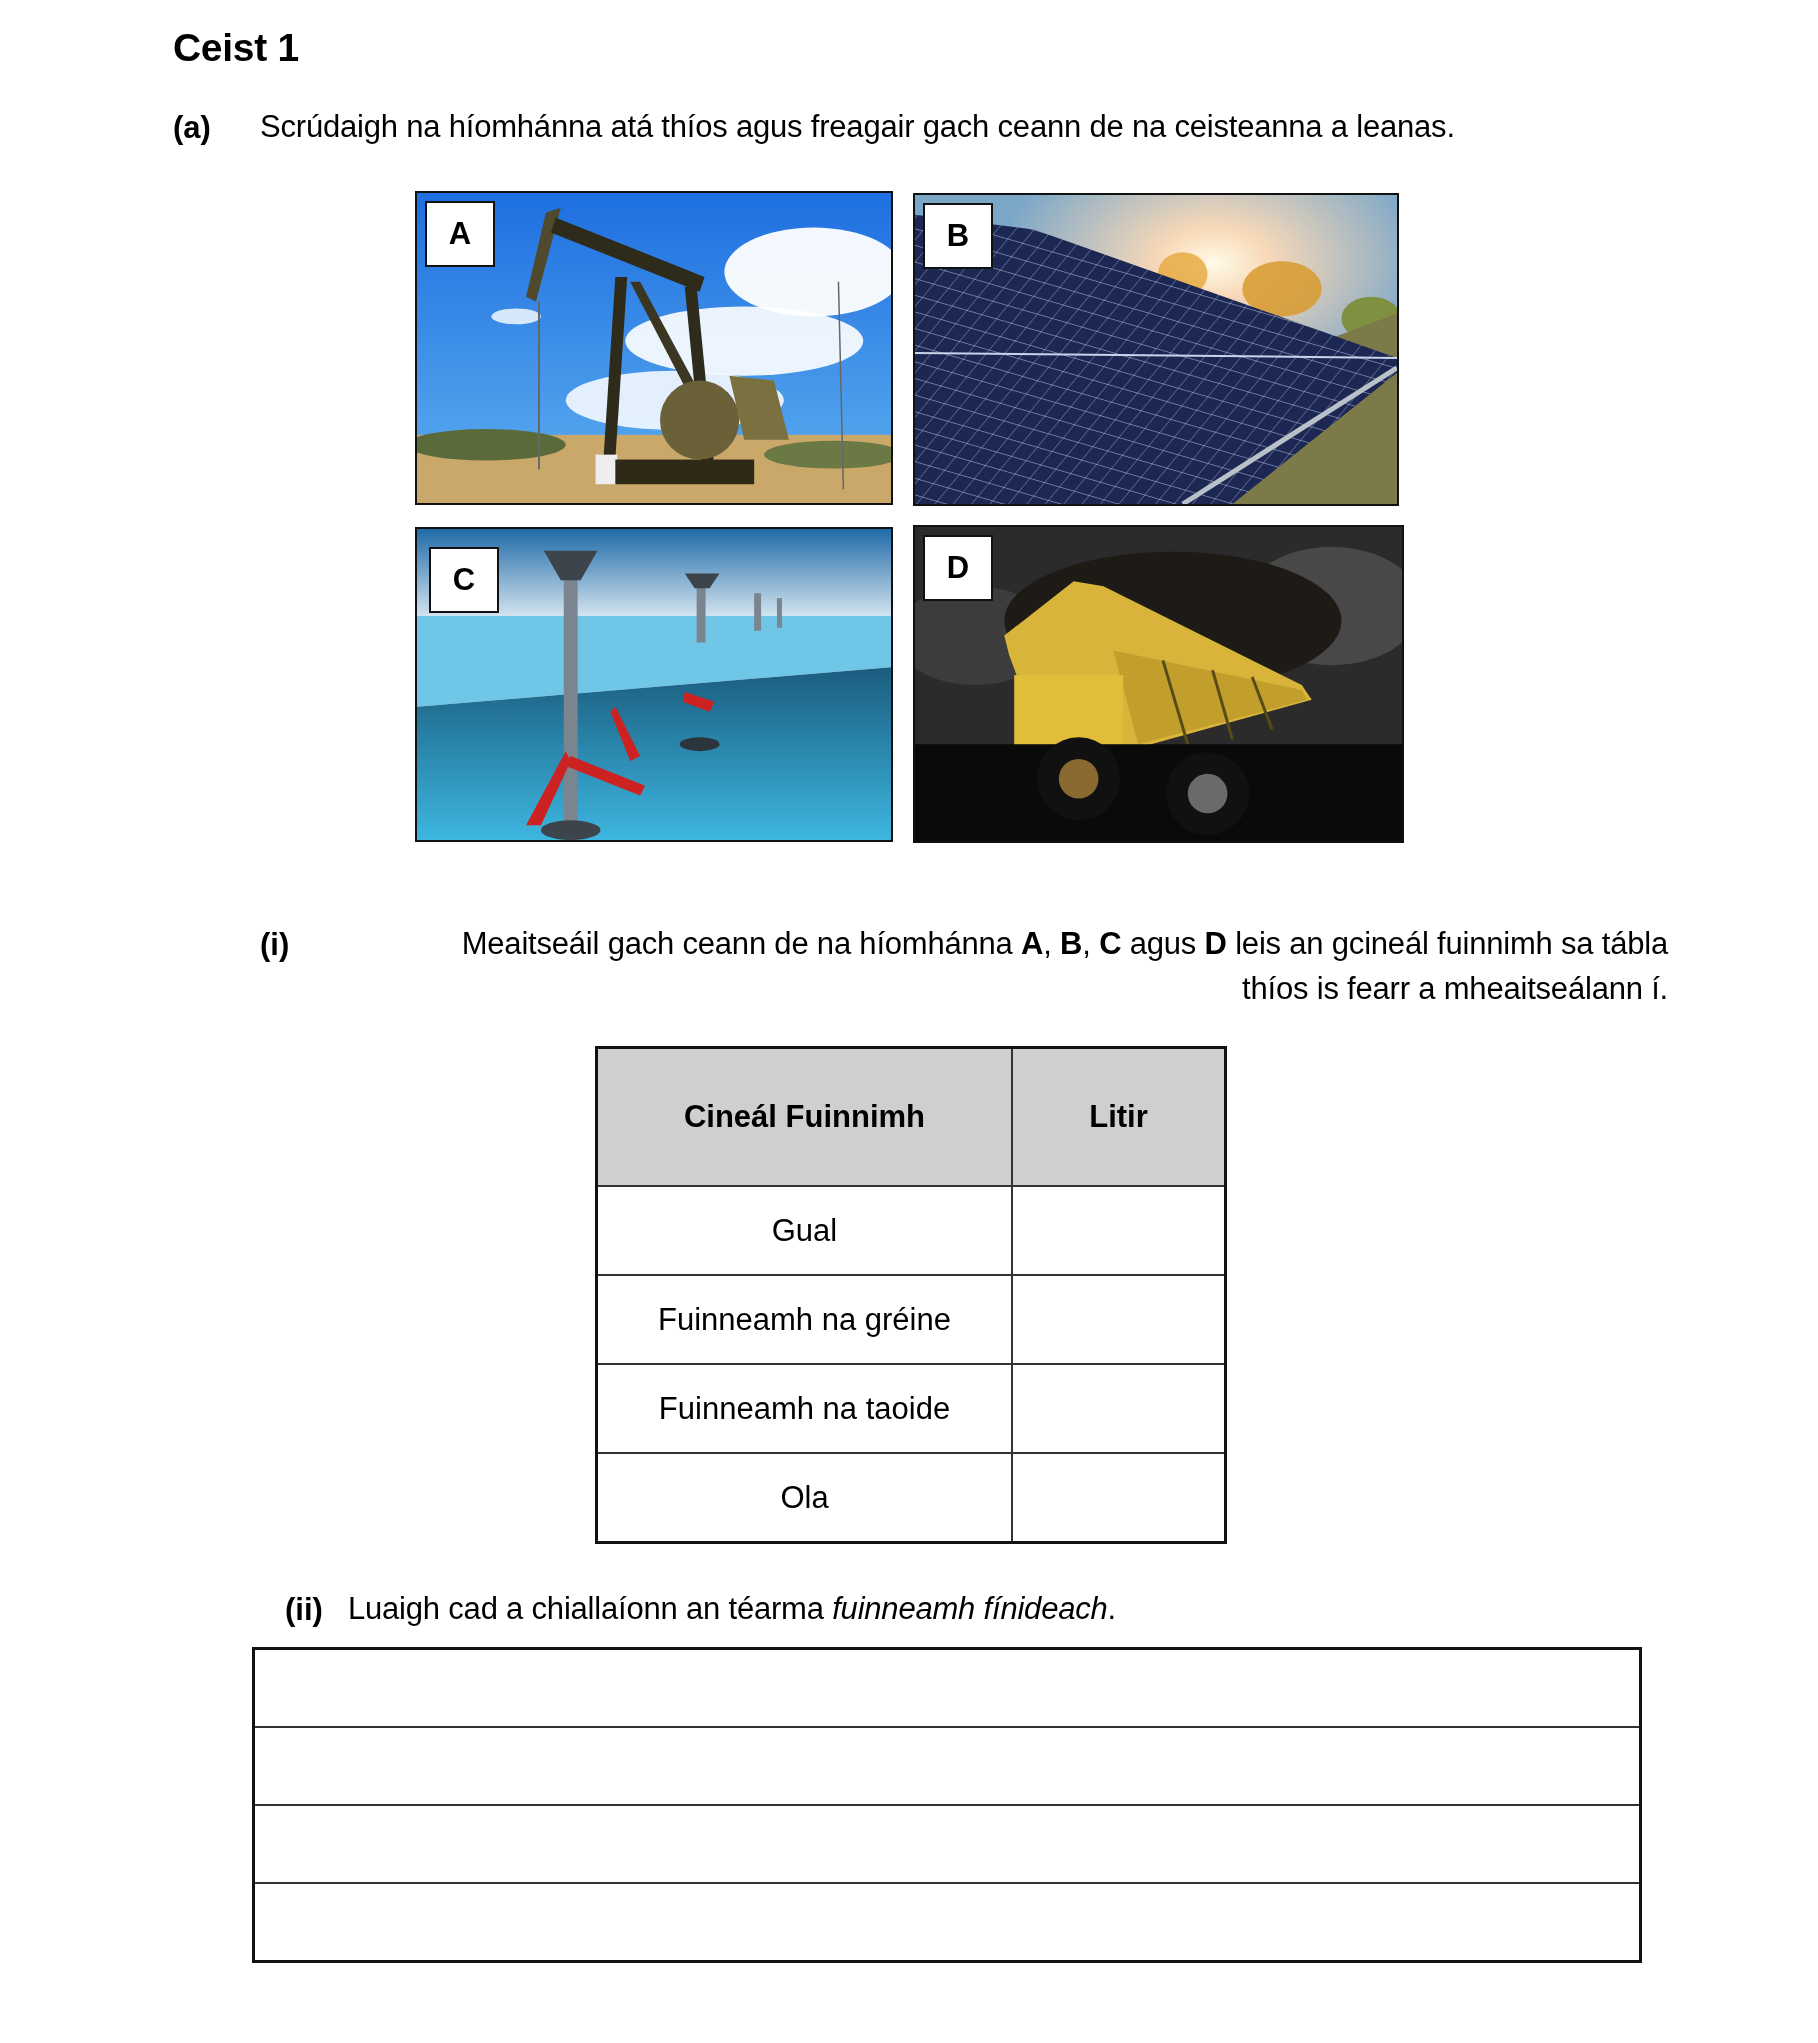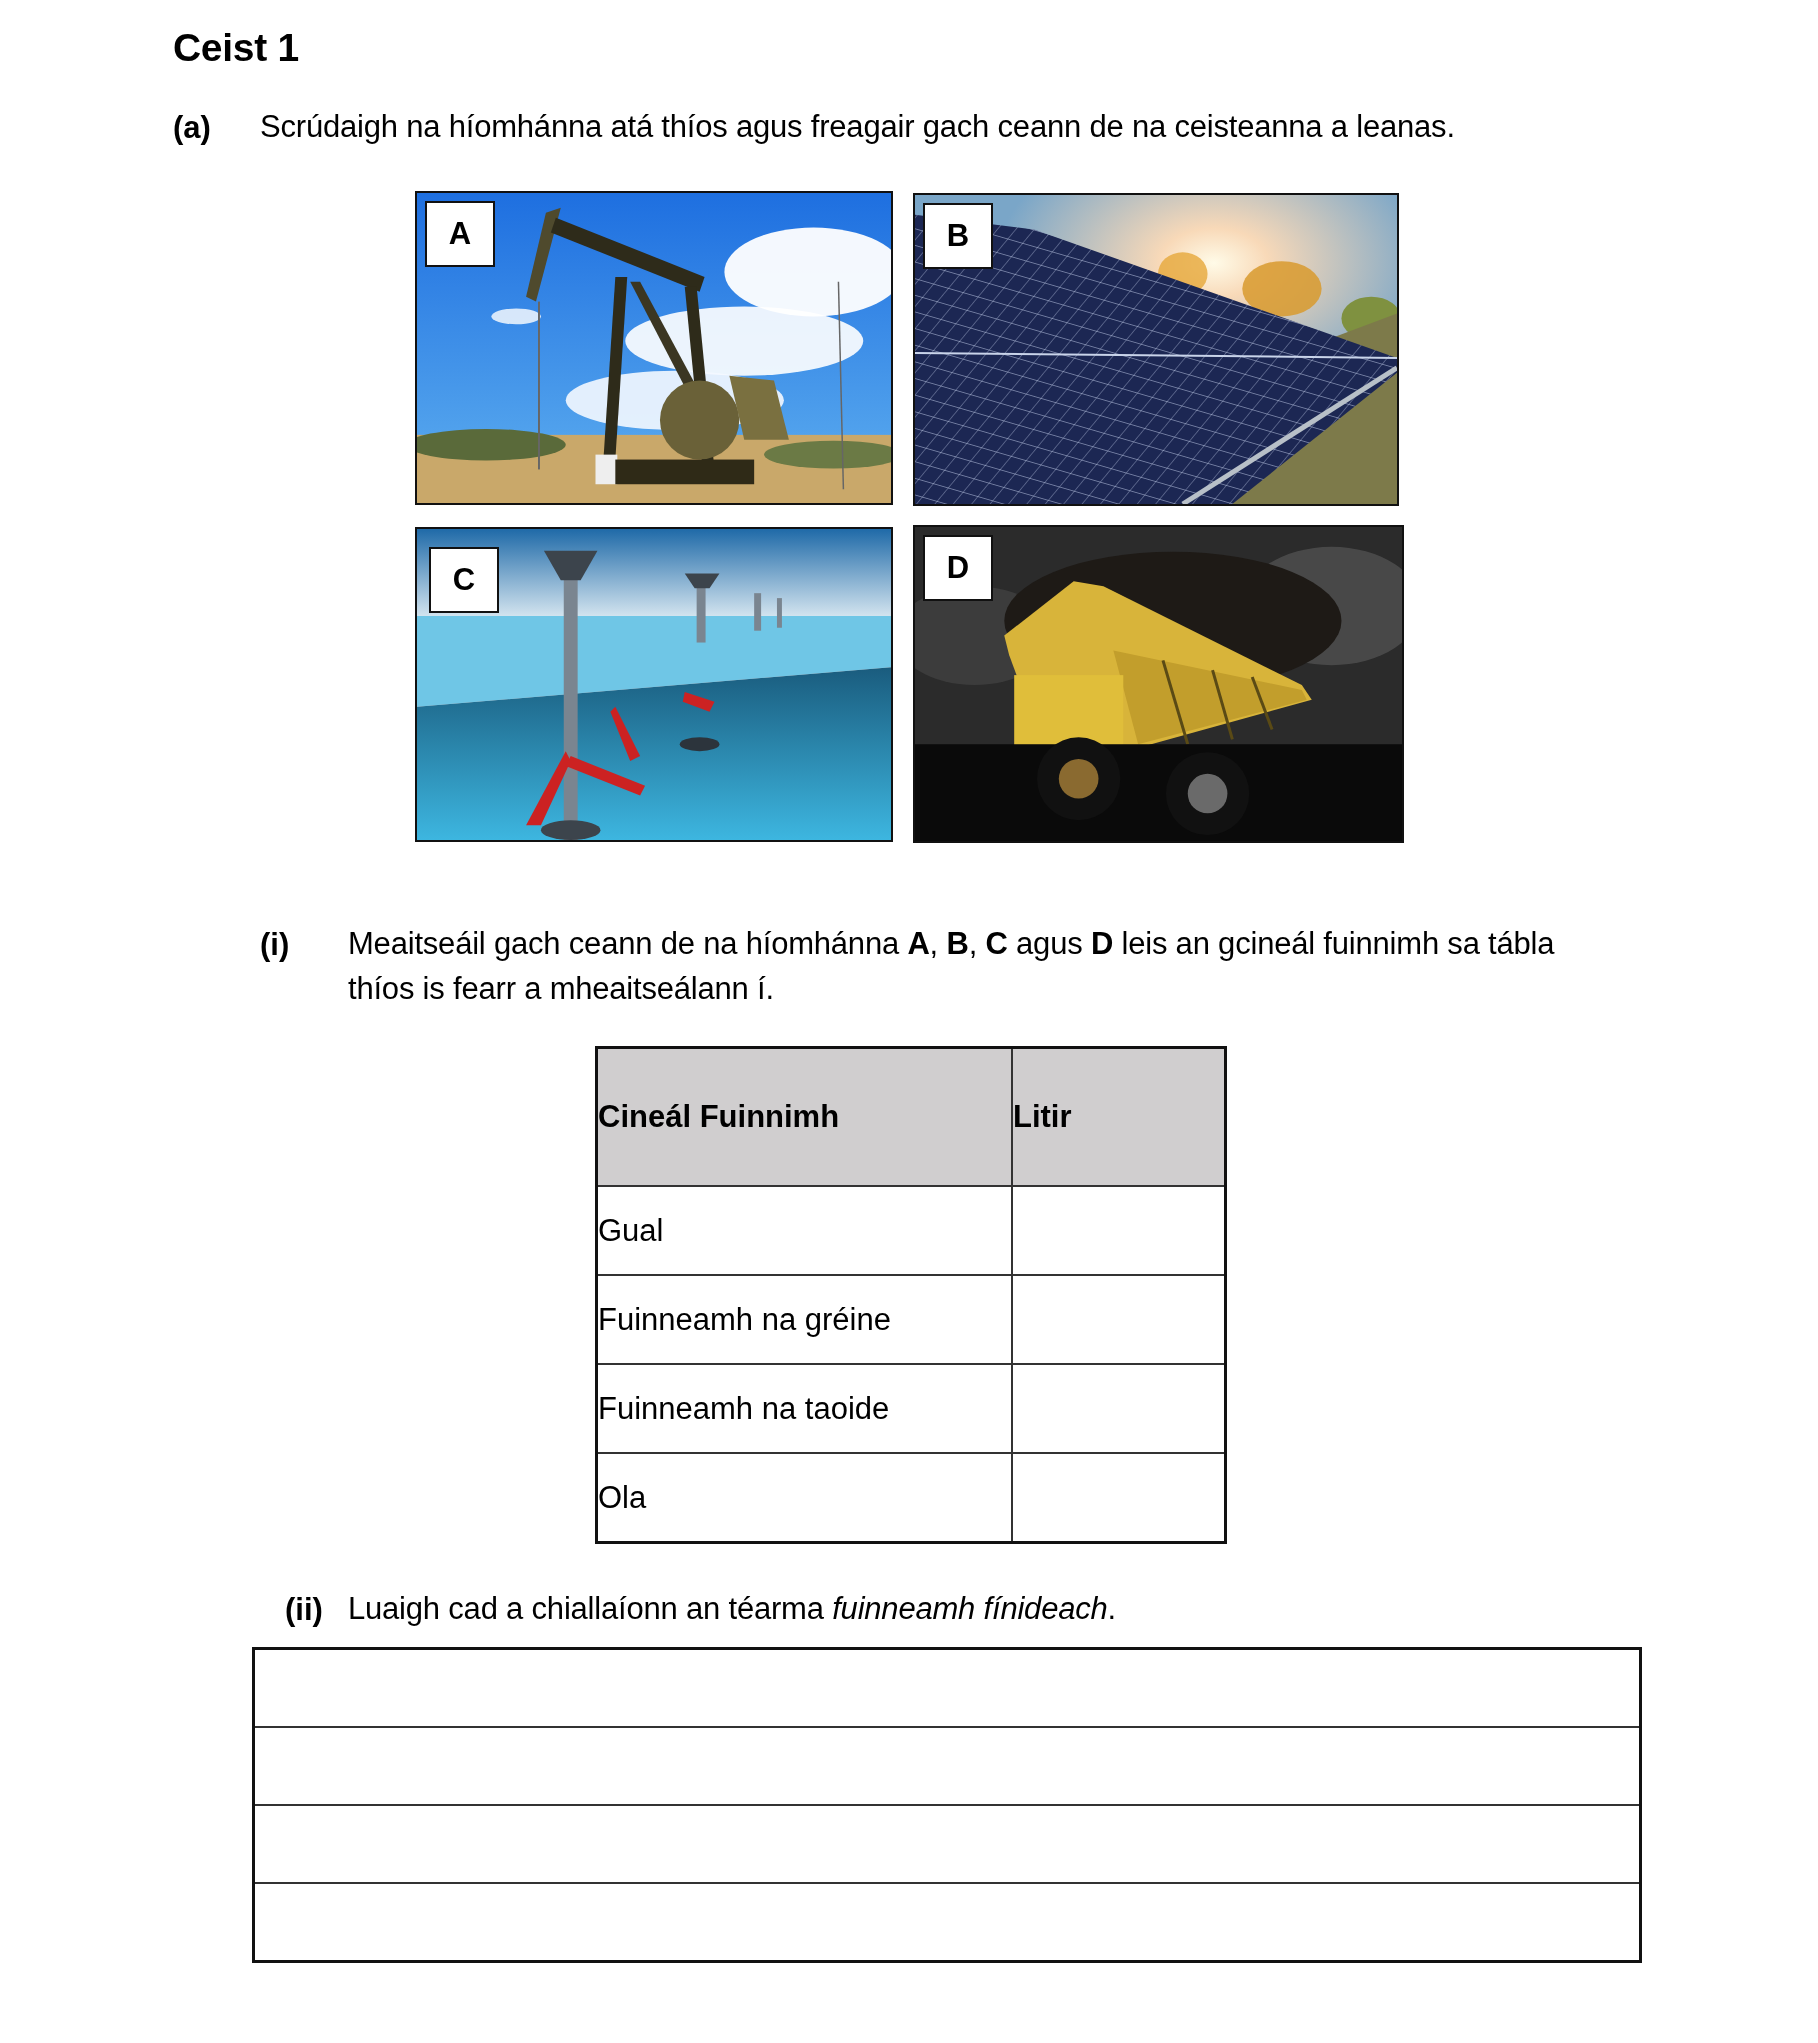--- a/index.html
+++ b/index.html
@@ -3,37 +3,37 @@
 <meta charset="utf-8">
 <style>
   html, body { margin: 0; padding: 0; background: #ffffff; }
   body {
     width: 1818px; height: 2043px; position: relative; overflow: hidden;
     font-family: "Liberation Sans", "DejaVu Sans", sans-serif; color: #000;
   }
   .abs { position: absolute; }
   .q-title { left: 173px; top: 26px; font-size: 39px; font-weight: bold; letter-spacing: -0.3px; }
   .label { font-size: 31px; font-weight: bold; }
-  .para { font-size: 31px; line-height: 45px; letter-spacing: -0.2px; }
+  .para { font-size: 31px; line-height: 45px; letter-spacing: -0.2px; text-align: right; }
   .img-box {
     position: absolute; border: 2px solid #111; overflow: hidden; box-sizing: border-box;
   }
   .img-box svg { display: block; width: 100%; height: 100%; }
   .img-tag {
     position: absolute; left: 8px; top: 8px; width: 70px; height: 66px;
     background: #fff; border: 2px solid #111; box-sizing: border-box;
     display: flex; align-items: center; justify-content: center;
     font-size: 31px; font-weight: bold;
   }
   table.match {
     position: absolute; left: 595px; top: 1046px; width: 632px;
     border-collapse: collapse; border: 3px solid #111;
   }
   table.match th, table.match td {
-    border: 2px solid #333; text-align: left; font-size: 31px; padding: 0;
+    border: 2px solid #333; text-align: center; font-size: 31px; padding: 0;
   }
   table.match th { background: #d0cecf; height: 136px; font-weight: bold; }
   table.match td { height: 87px; }
   table.match .c1 { width: 413px; }
   .answer-box {
     position: absolute; left: 252px; top: 1647px; width: 1390px; height: 316px;
     border: 3px solid #111; box-sizing: border-box;
   }
   .answer-line { position: absolute; left: 0; right: 0; height: 78px; border-bottom: 2px solid #333; box-sizing: border-box; }
   .answer-line:last-child { border-bottom: none; }

